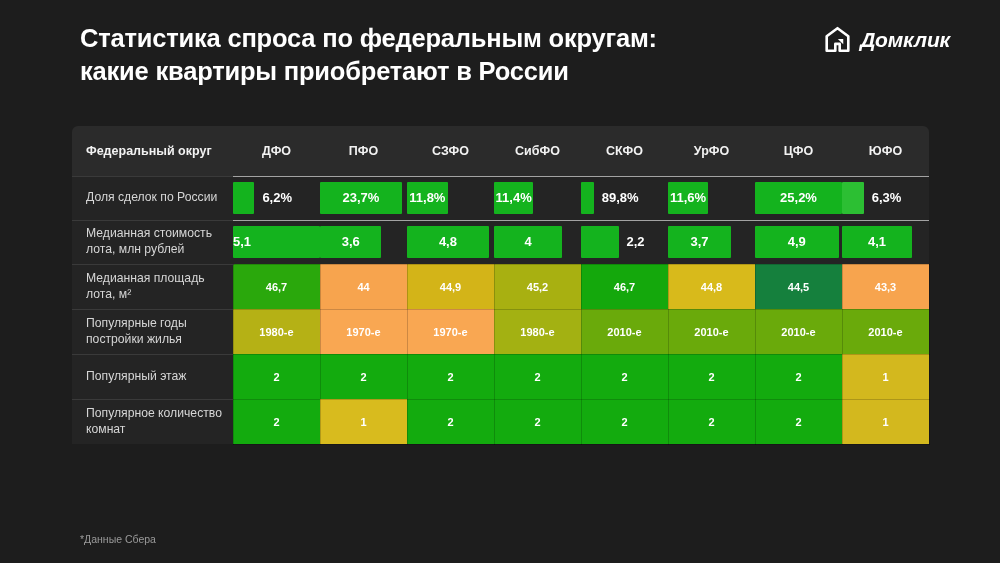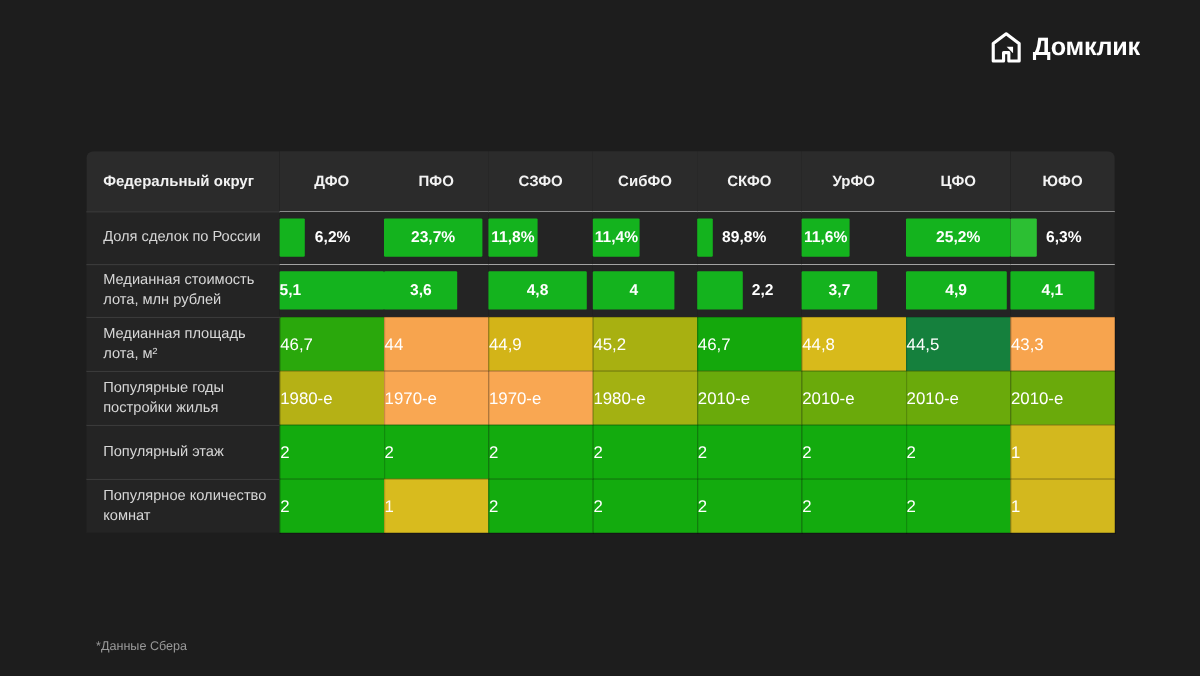--- a/index.html
+++ b/index.html
@@ -16,21 +16,21 @@
   .header{position:absolute;left:80px;top:22px;right:40px;height:80px;}
   .title{
     color:#ffffff;font-size:25.5px;font-weight:bold;line-height:1.28;
     letter-spacing:-0.2px;white-space:pre-line;margin:0;
   }
   .brand{
     position:absolute;right:50px;top:26px;
     display:flex;align-items:center;gap:9px;
   }
   .brand-mark{width:27px;height:27px;display:block;}
-  .brand-name{color:#ffffff;font-size:21px;font-weight:bold;letter-spacing:-0.2px;}
+  .brand-name{color:#ffffff;font-size:21px;font-weight:bold;letter-spacing:-0.2px;font-style:italic;}
 
   
   .table{
     position:absolute;left:72px;top:126px;width:857px;
     border-collapse:collapse;table-layout:fixed;
   }
   .table col.label-col{width:161px;}
   .table col.data-col{width:87px;}
 
   .thead-row{height:50px;background:#2b2b2b;}
@@ -76,35 +76,40 @@
   }
   .bar-val{
     position:absolute;top:0;height:32px;line-height:32px;
     font-size:13px;font-weight:bold;color:#ffffff;
     white-space:nowrap;
   }
   .bar-val.outside{color:#ffffff;}
 
   
   td.heat{
-    color:#ffffff;font-size:14px;font-weight:normal;
+    text-align:center;
+    color:#ffffff;font-size:11px;font-weight:bold;
     border:1px solid rgba(0,0,0,0.18);
   }
 
   
   .footnote{
     position:absolute;left:80px;top:533px;
     color:#9a9a9a;font-size:10.5px;
   }
 </style>
 </head>
 <body>
 
 <div class="stage">
 
+  <div class="header">
+    <h1 class="title">Статистика спроса по федеральным округам:
+какие квартиры приобретают в России</h1>
+  </div>
 
   <div class="brand">
     <svg class="brand-mark" viewBox="0 0 32 32">
       <path d="M16 2.6 3.2 12.2v17.2h10.2V21.2h5.2v8.2h10.2V12.2z" fill="none" stroke="#ffffff" stroke-width="3.1" stroke-linejoin="round"></path>
       <path d="M16.4 15.3h6.4v6.4z" fill="#ffffff"></path>
     </svg>
     <span class="brand-name">Домклик</span>
   </div>
 
   <table class="table">

